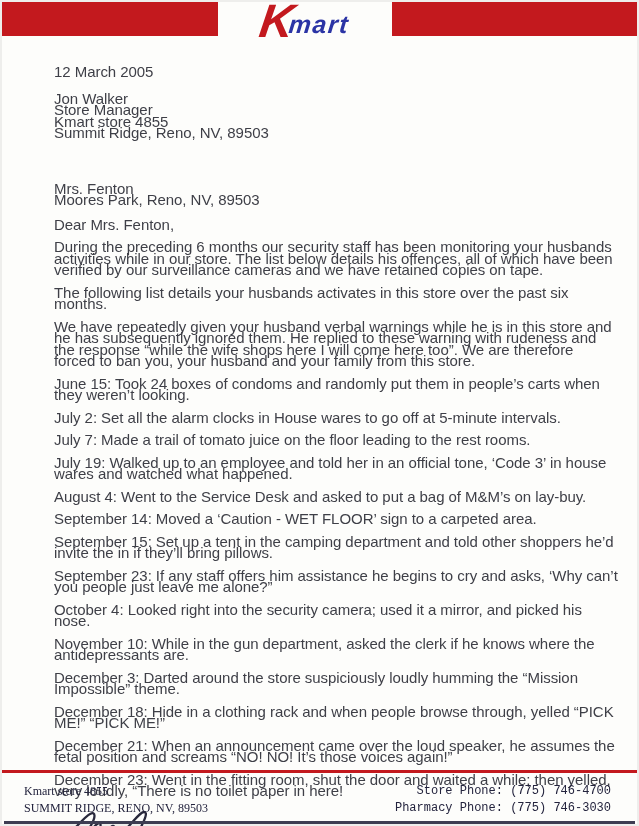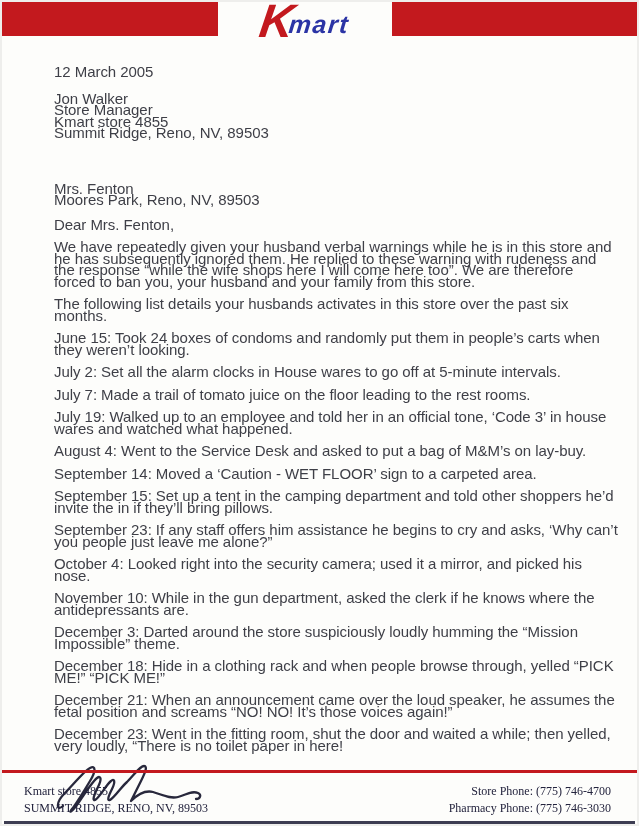--- a/index.html
+++ b/index.html
@@ -45,21 +45,21 @@
   .sig-svg{display:block;margin-left:2px;}
   .sig-name{margin-top:28px;}
   
   .footer-redline{position:absolute;left:0;right:0;top:768px;height:3px;background:#c3191e;}
   .footer{
     position:absolute;left:22px;right:26px;top:781px;
     display:flex;justify-content:space-between;
     font-family:"Liberation Serif",serif;font-size:12px;line-height:16.5px;
     color:#23233d;
   }
-  .footer .right{text-align:right;}
+  .footer .right{text-align:right;font-family:Liberation Mono, monospace;}
   .footer-darkline{position:absolute;left:2px;right:2px;top:819px;height:3px;background:#3d3d52;}
 </style>
 </head>
 <body>
 
 <div class="page">
 
   <div class="bar bar-left"></div>
   <div class="bar bar-right"></div>
   <div class="logo">
@@ -77,22 +77,23 @@
       <div>Summit Ridge, Reno, NV, 89503</div>
     </div>
 
     <div class="addr recipient">
       <div>Mrs. Fenton</div>
       <div>Moores Park, Reno, NV, 89503</div>
     </div>
 
     <p class="salutation">Dear Mrs. Fenton,</p>
 
+    <p>During the preceding 6 months our security staff has been monitoring your husbands activities while in our store. The list below details his offences, all of which have been verified by our surveillance cameras and we have retained copies on tape.</p>
+    <p>The following list details your husbands activates in this store over the past six months.</p>
     <p>We have repeatedly given your husband verbal warnings while he is in this store and he has subsequently ignored them. He replied to these warning with rudeness and the response “while the wife shops here I will come here too”. We are therefore forced to ban you, your husband and your family from this store.</p>
-    <p>The following list details your husbands activates in this store over the past six months.</p>
 
     <p class="incident">June 15: Took 24 boxes of condoms and randomly put them in people’s carts when they weren’t looking.</p>
     <p class="incident">July 2: Set all the alarm clocks in House wares to go off at 5-minute intervals.</p>
     <p class="incident">July 7: Made a trail of tomato juice on the floor leading to the rest rooms.</p>
     <p class="incident">July 19: Walked up to an employee and told her in an official tone, ‘Code 3’ in house wares and watched what happened.</p>
     <p class="incident">August 4: Went to the Service Desk and asked to put a bag of M&amp;M’s on lay-buy.</p>
     <p class="incident">September 14: Moved a ‘Caution - WET FLOOR’ sign to a carpeted area.</p>
     <p class="incident">September 15: Set up a tent in the camping department and told other shoppers he’d invite the in if they’ll bring pillows.</p>
     <p class="incident">September 23: If any staff offers him assistance he begins to cry and asks, ‘Why can’t you people just leave me alone?”</p>
     <p class="incident">October 4: Looked right into the security camera; used it a mirror, and picked his nose.</p>

